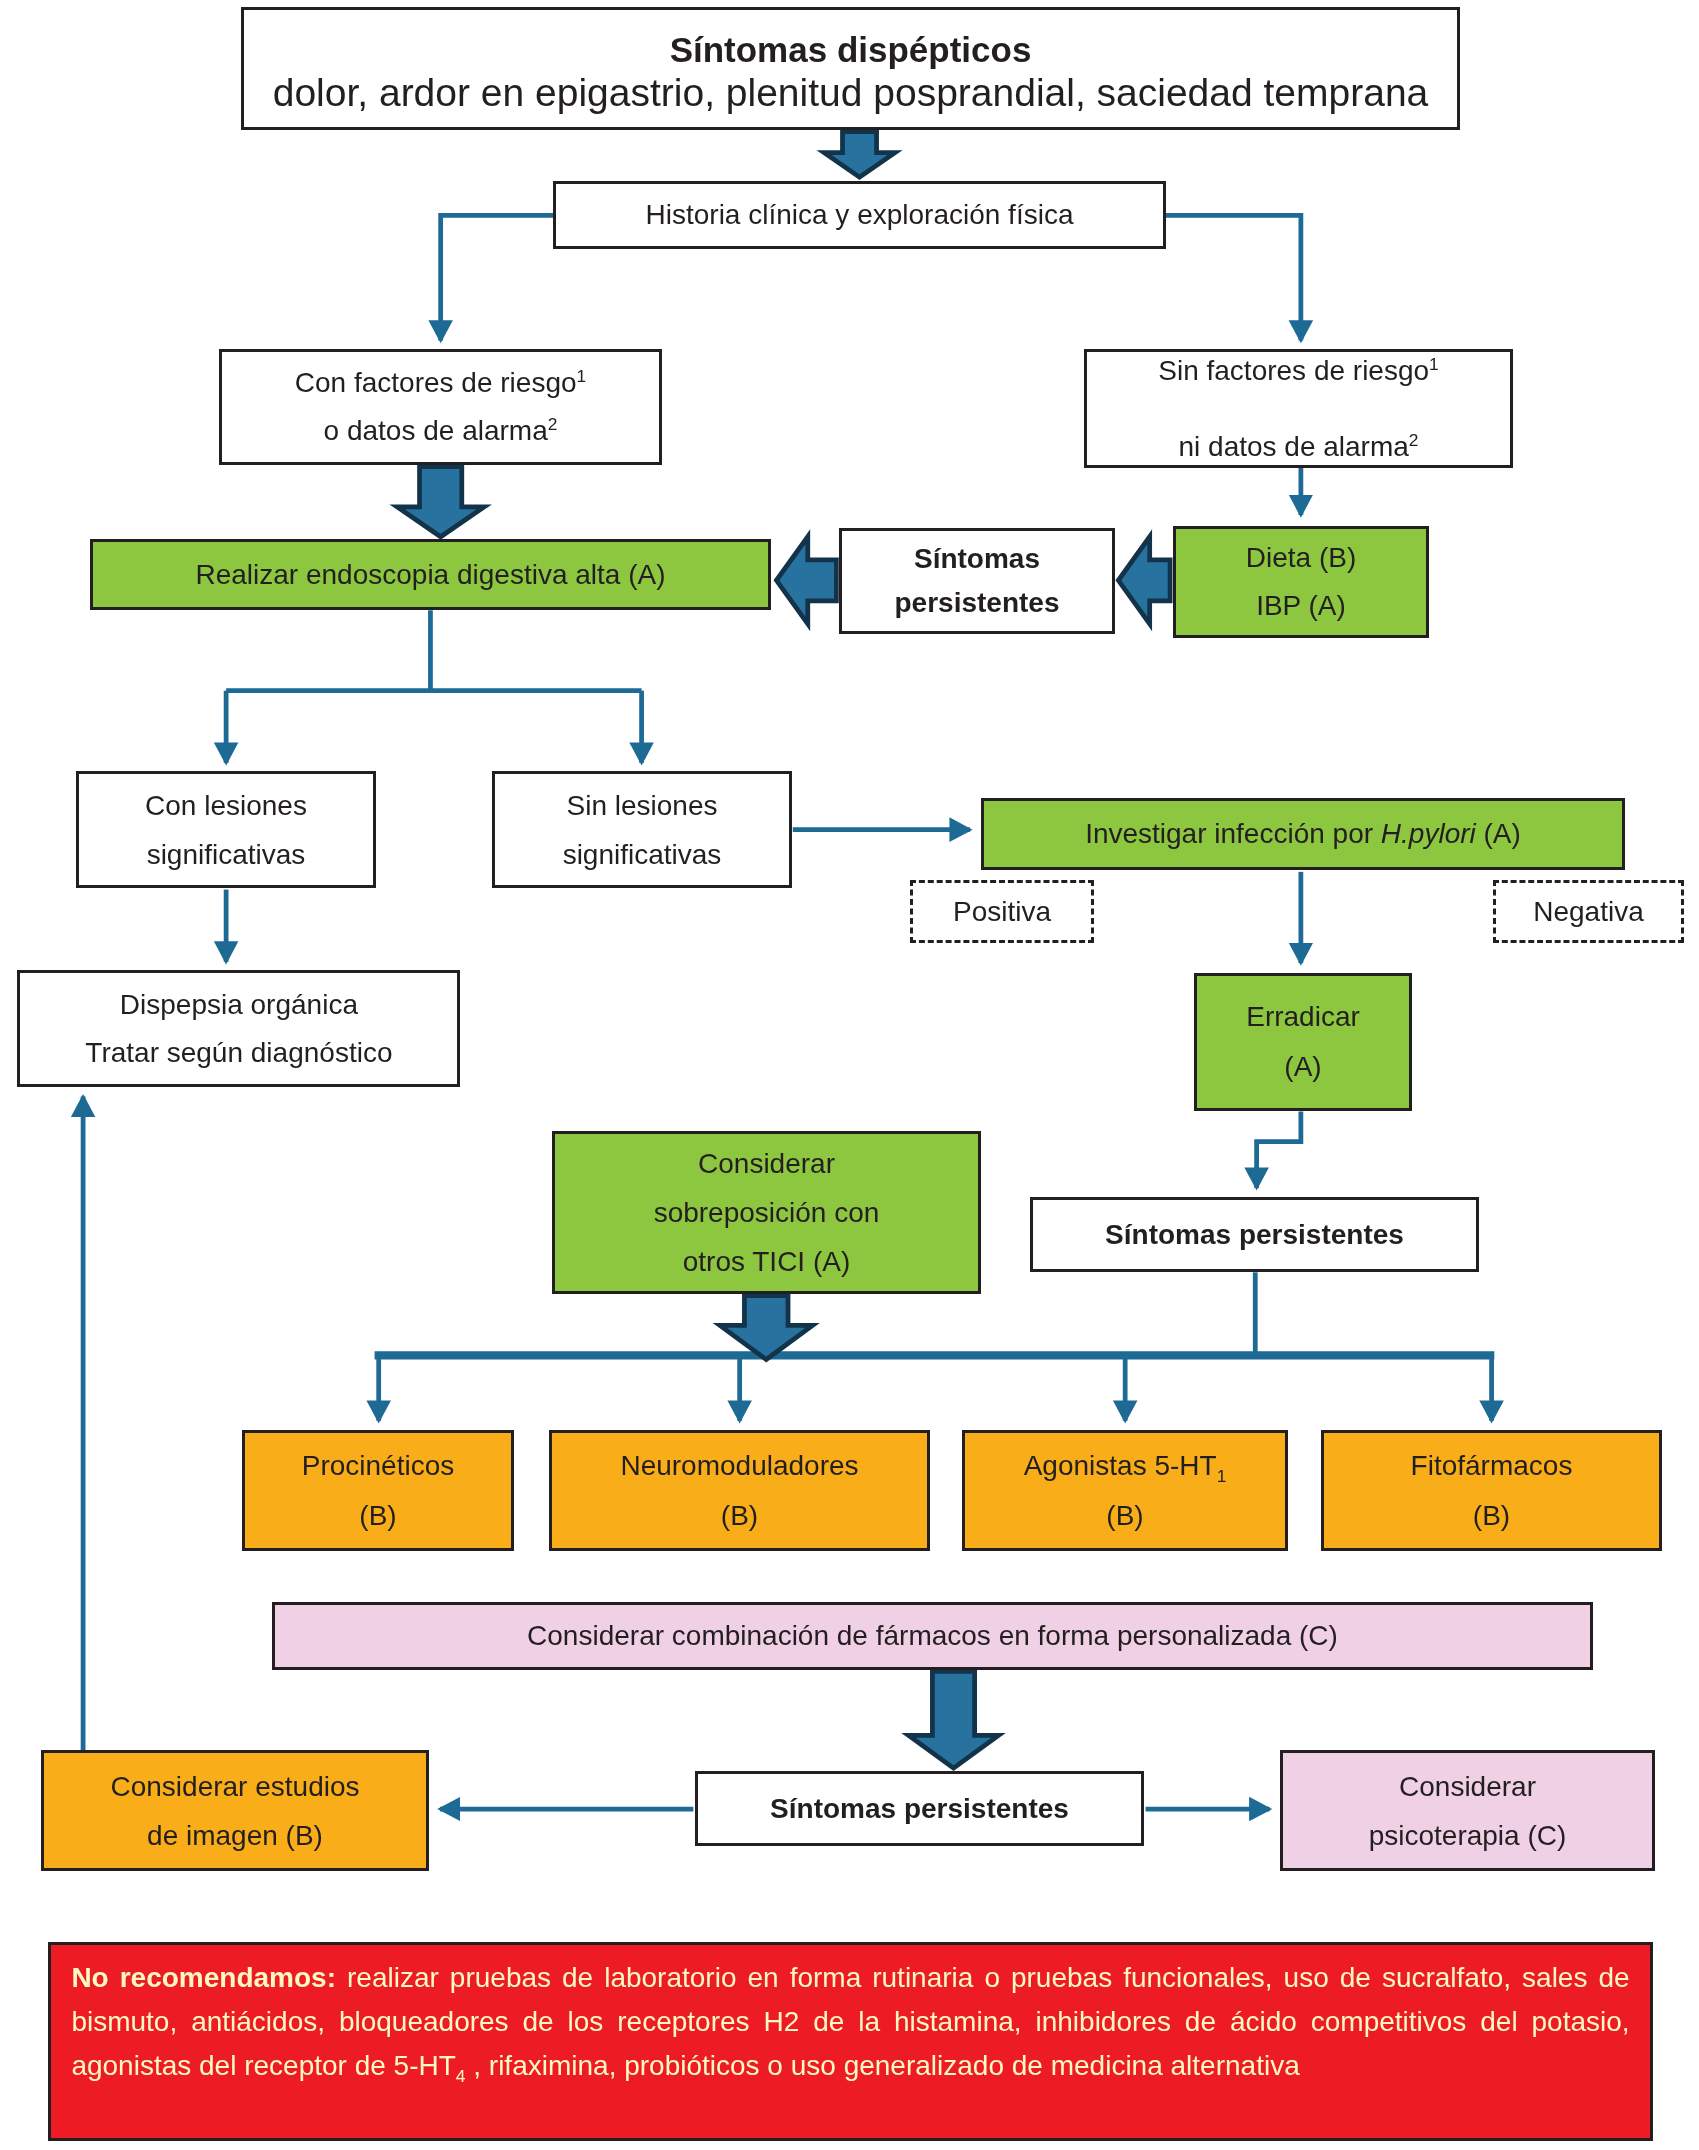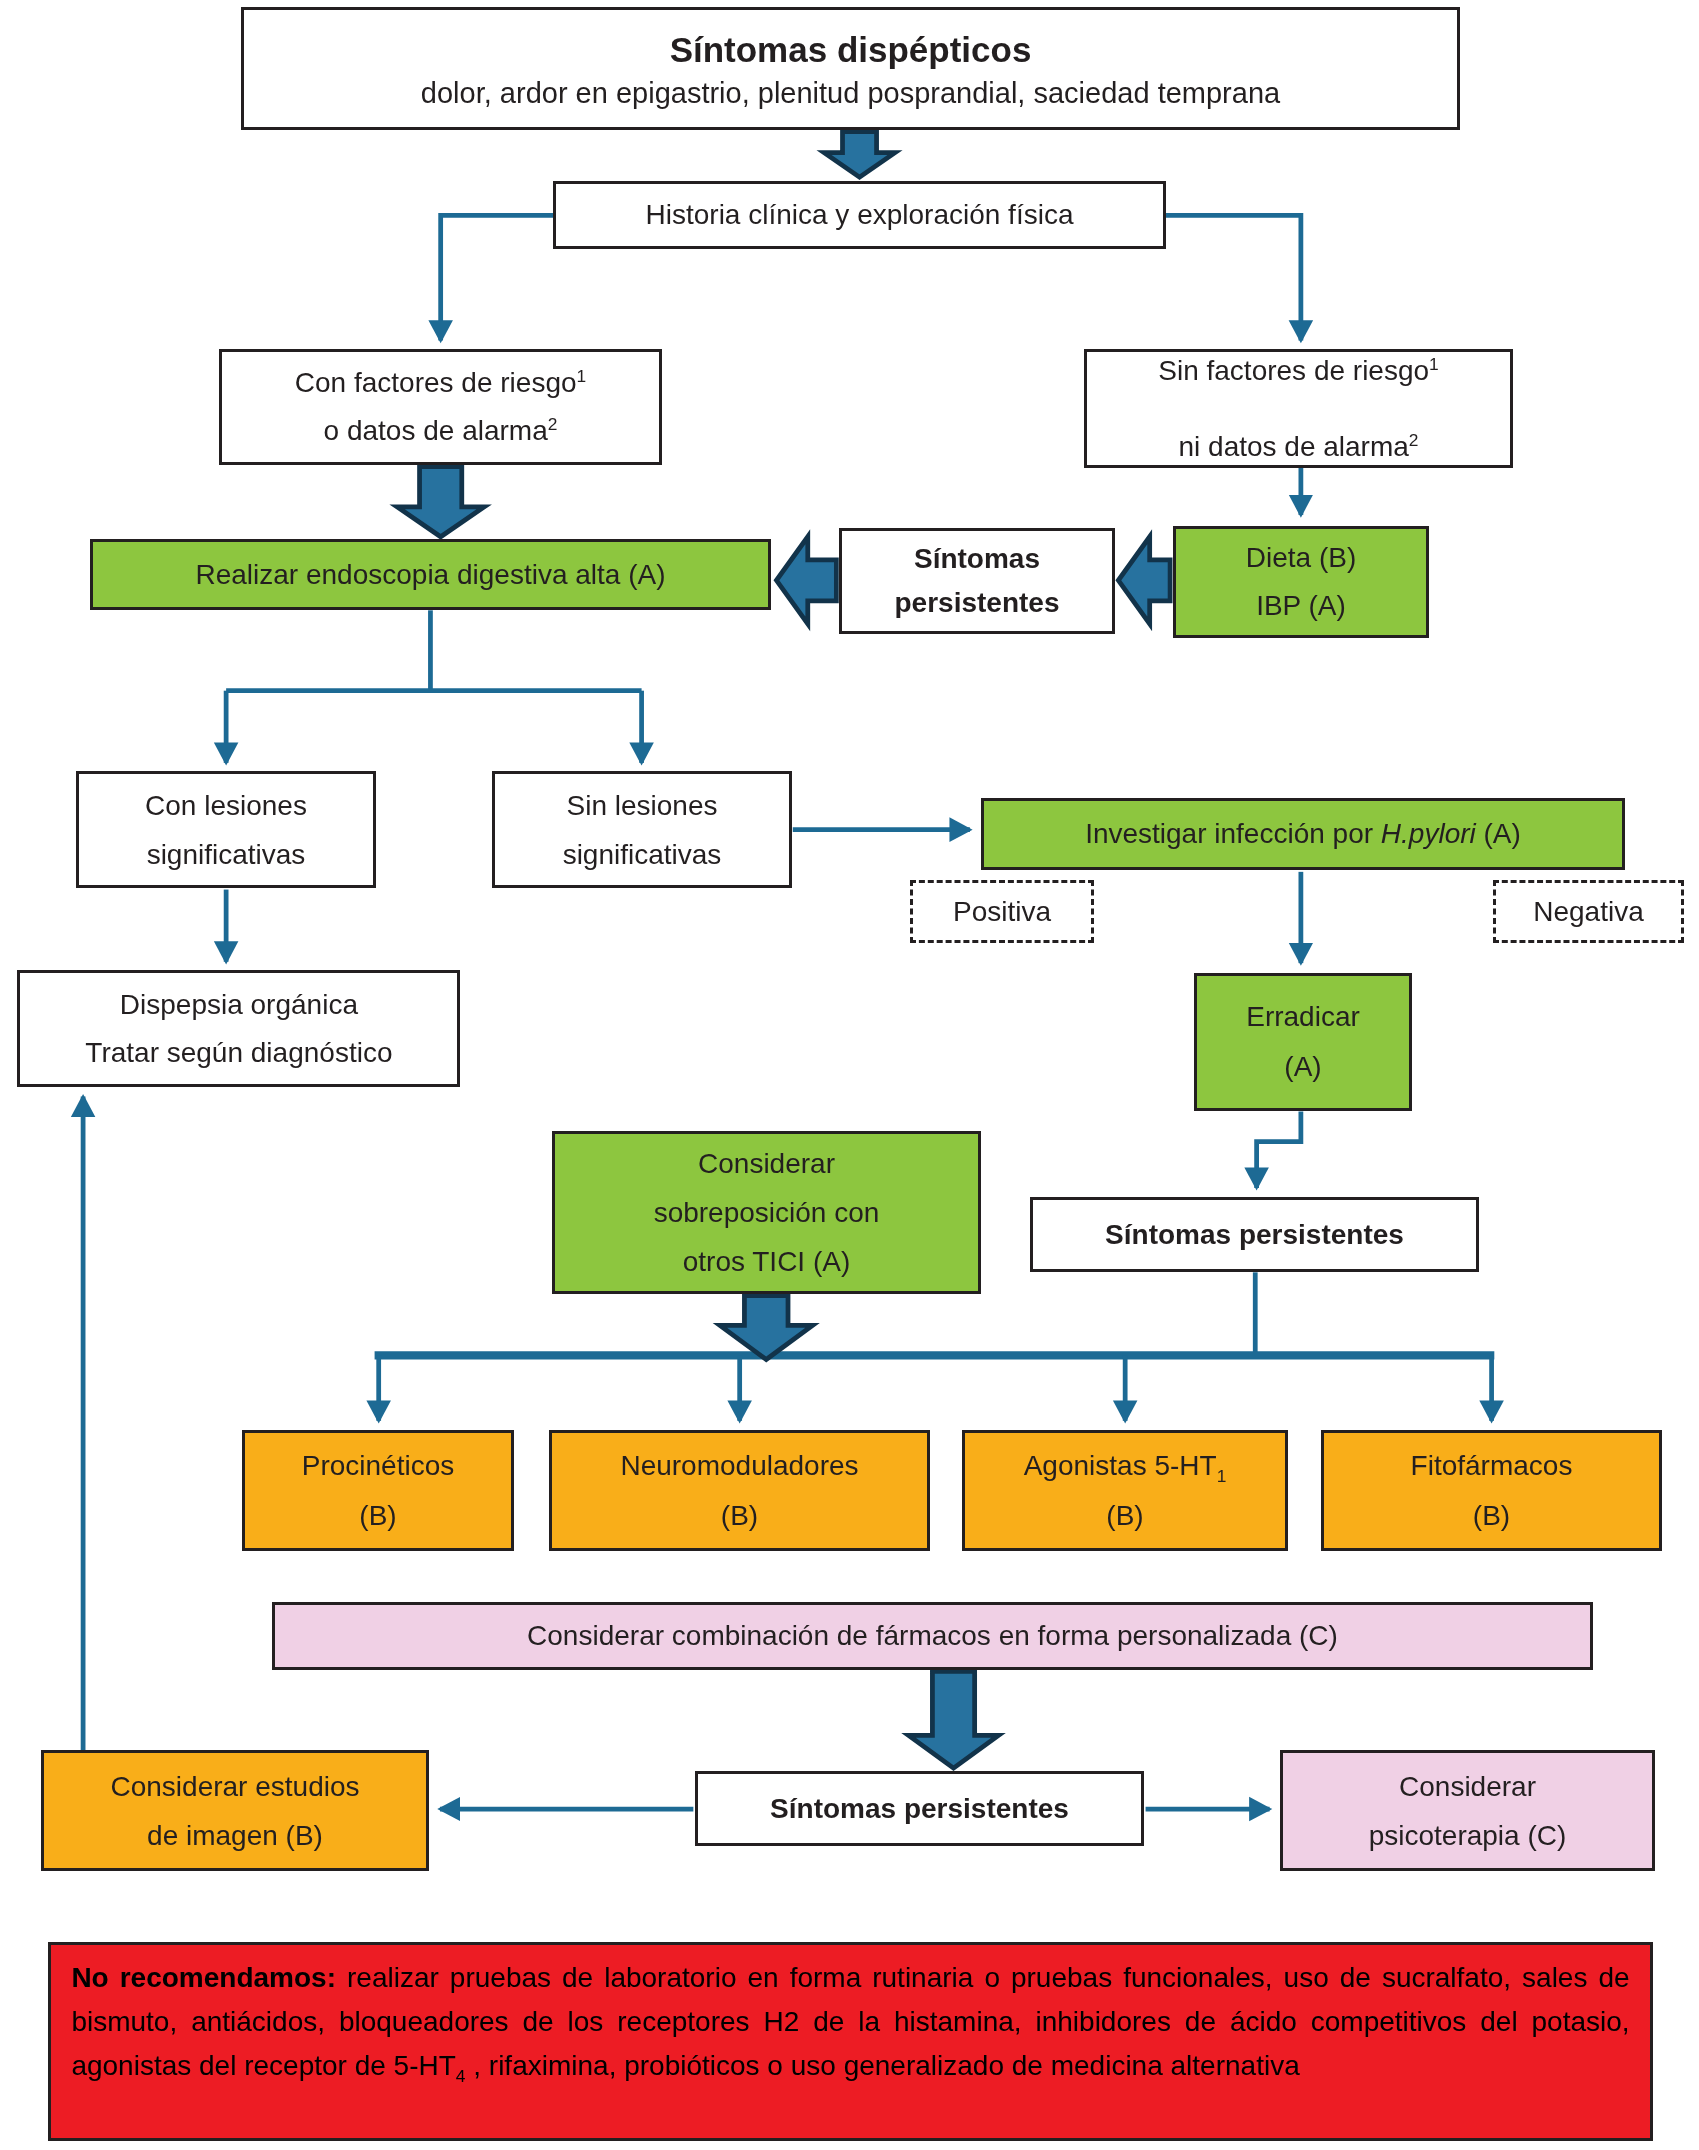--- a/index.html
+++ b/index.html
@@ -24,30 +24,30 @@
     flex-direction:column;
     align-items:center;
     justify-content:center;
     font-size:28px;
     line-height:44px;
     z-index:2;
   }
   .green{background:#8dc63f;}
   .orange{background:#f9ae19;}
   .pink{background:#f0d0e5;}
-  .redbox{background:#ed1c24;color:#000000;}
+  .redbox{background:#ed1c24;color:#fef9c3;}
   .dashed{border:3.4px dashed #231f20;background:#ffffff;}
   .bold{font-weight:bold;}
   sup{font-size:62%;vertical-align:super;line-height:0;}
   sub{font-size:62%;vertical-align:sub;line-height:0;}
   .it{font-style:italic;}
 
   #title-box{left:241px;top:6.8px;width:1219px;height:123px;line-height:39px;}
   #title-box .ttl{font-weight:bold;font-size:35px;line-height:49px;}
-  #title-box .sub{font-size:29px;line-height:38px;}
+  #title-box .sub{font-size:39px;line-height:38px;}
   #historia{left:553px;top:181px;width:613px;height:68px;}
   #con-factores{left:219px;top:349px;width:443px;height:116px;line-height:48px;}
   #sin-factores{left:1084px;top:349px;width:429px;height:119px;line-height:48px;gap:28px;}
   #endoscopia{left:90px;top:539px;width:681px;height:71px;}
   #sintomas1{left:839px;top:528px;width:276px;height:106px;line-height:44px;}
   #dieta{left:1173px;top:526px;width:256px;height:112px;line-height:48px;}
   #con-lesiones{left:76px;top:771px;width:300px;height:117px;line-height:49px;}
   #sin-lesiones{left:492px;top:771px;width:300px;height:117px;line-height:49px;}
   #investigar{left:981px;top:798px;width:644px;height:72px;}
   #positiva{left:910px;top:880px;width:184px;height:63px;}

